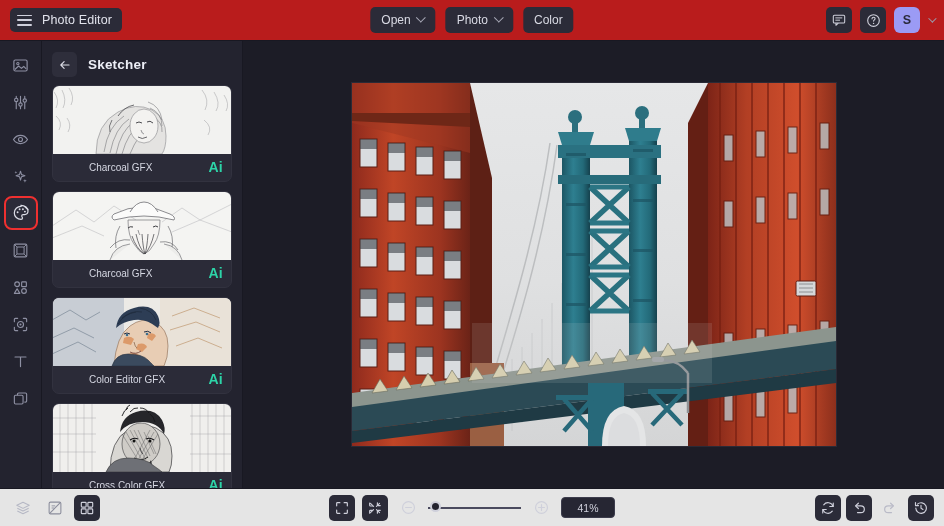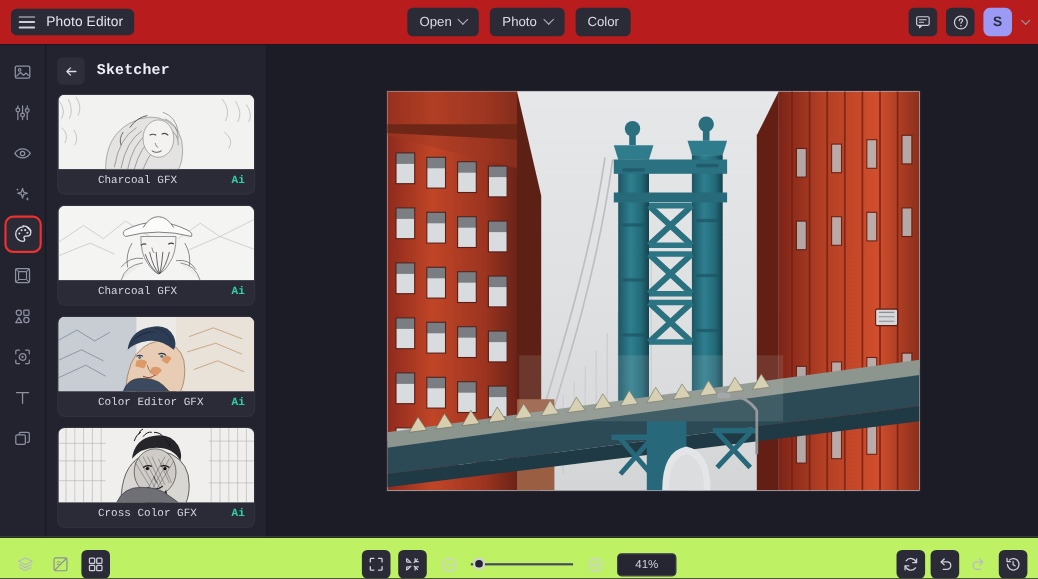--- a/index.html
+++ b/index.html
@@ -57,21 +57,21 @@
   .avatar {
     width: 26px; height: 26px; border-radius: 6px;
     background: #9b9bf5; color: #2a2a3c;
     font-size: 12.5px; font-weight: bold;
     display: flex; align-items: center; justify-content: center;
     cursor: pointer;
   }
   .chev-sm { width: 6px; height: 6px; border-right: 1.4px solid #9a9bab; border-bottom: 1.4px solid #9a9bab; transform: rotate(45deg) translateY(-2px); cursor: pointer; }
 
   
-  .body { flex: 1; display: flex; min-height: 0; font-family: Liberation Mono, monospace; }
+  .body { flex: 1; display: flex; min-height: 0; }
 
   
   .rail {
     width: 42px; min-width: 42px;
     background: #23232f;
     display: flex; flex-direction: column; align-items: center;
     padding-top: 9px; gap: 7px;
     border-right: 1px solid #181822;
   }
   .rail-item {
@@ -102,37 +102,37 @@
     margin-bottom: 9px;
     cursor: pointer;
     border: 1px solid #32323f;
   }
   .fx-thumb { height: 68px; width: 100%; position: relative; overflow: hidden; }
   .fx-label {
     display: flex; align-items: center; justify-content: space-between;
     padding: 5px 8px 6px 8px;
   }
   .fx-name { color: #d5d7e2; font-size: 10px; margin-left: 28px; }
-  .ai-badge { color: #2dd4a8; font-size: 10px; font-weight: bold; letter-spacing: .3px; }
+  .ai-badge { color: #2dd4a8; font-size: 14px; font-weight: bold; letter-spacing: .3px; }
 
   
   .canvas-wrap { flex: 1; background: #1c1c26; display: flex; flex-direction: column; min-width: 0; }
   .canvas-area { flex: 1; display: flex; align-items: center; justify-content: center; min-height: 0; }
   .photo {
     width: 484px; height: 363px;
     position: relative; overflow: hidden;
     background: #dfe0e2;
     box-shadow: 0 0 0 1px #2a2a36;
   }
 
   
   .bottombar {
     height: 38px; min-height: 38px;
-    background: #bef264;
-    display: flex; align-items: flex-end;
+    background: #e5e5e5;
+    display: flex; align-items: center;
     padding: 0 10px; gap: 6px;
     border-top: 1px solid #181822;
     position: relative;
   }
   .bb-icon {
     width: 26px; height: 26px; border-radius: 5px;
     display: flex; align-items: center; justify-content: center;
     cursor: pointer; background: transparent;
   }
   .bb-icon.filled { background: #2b2b38; }

